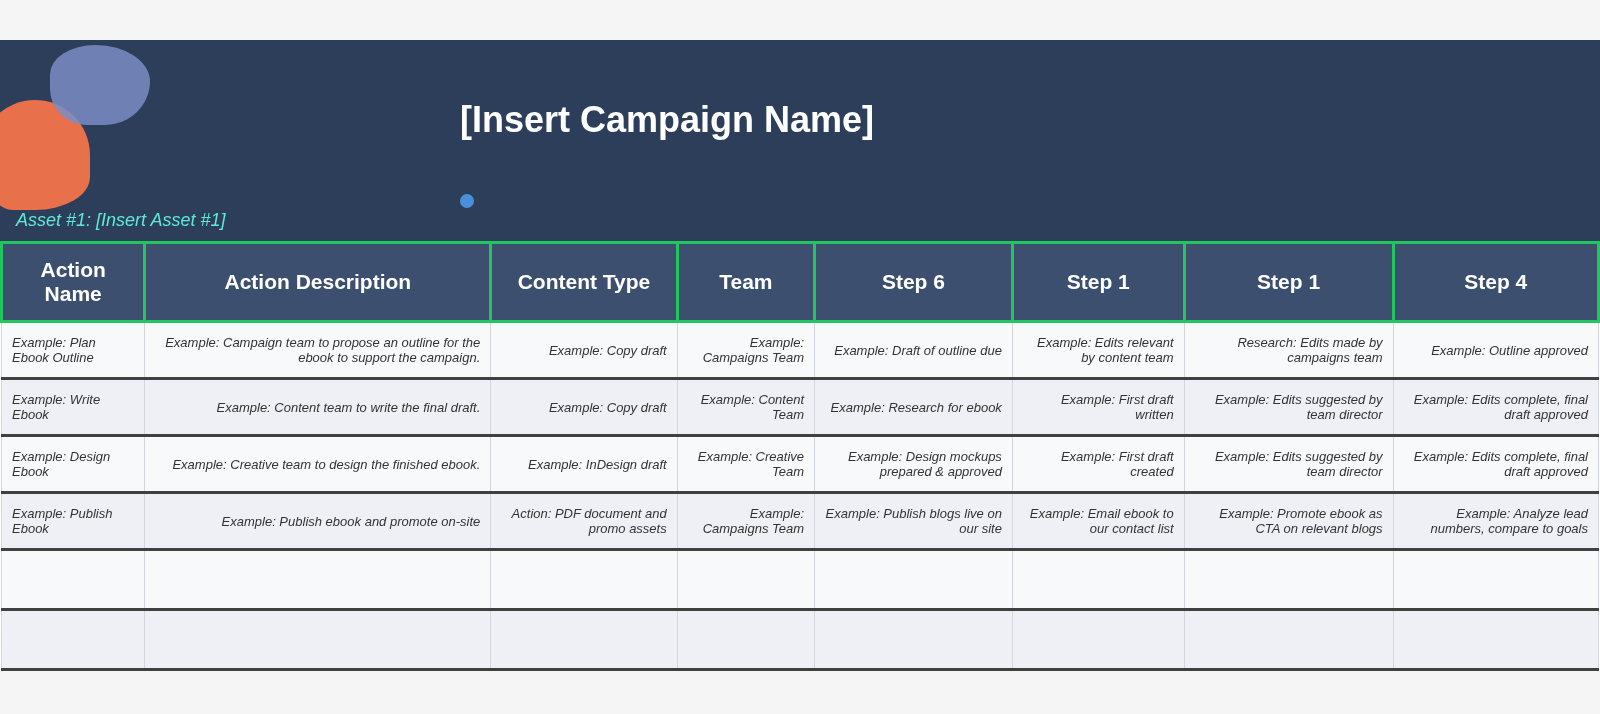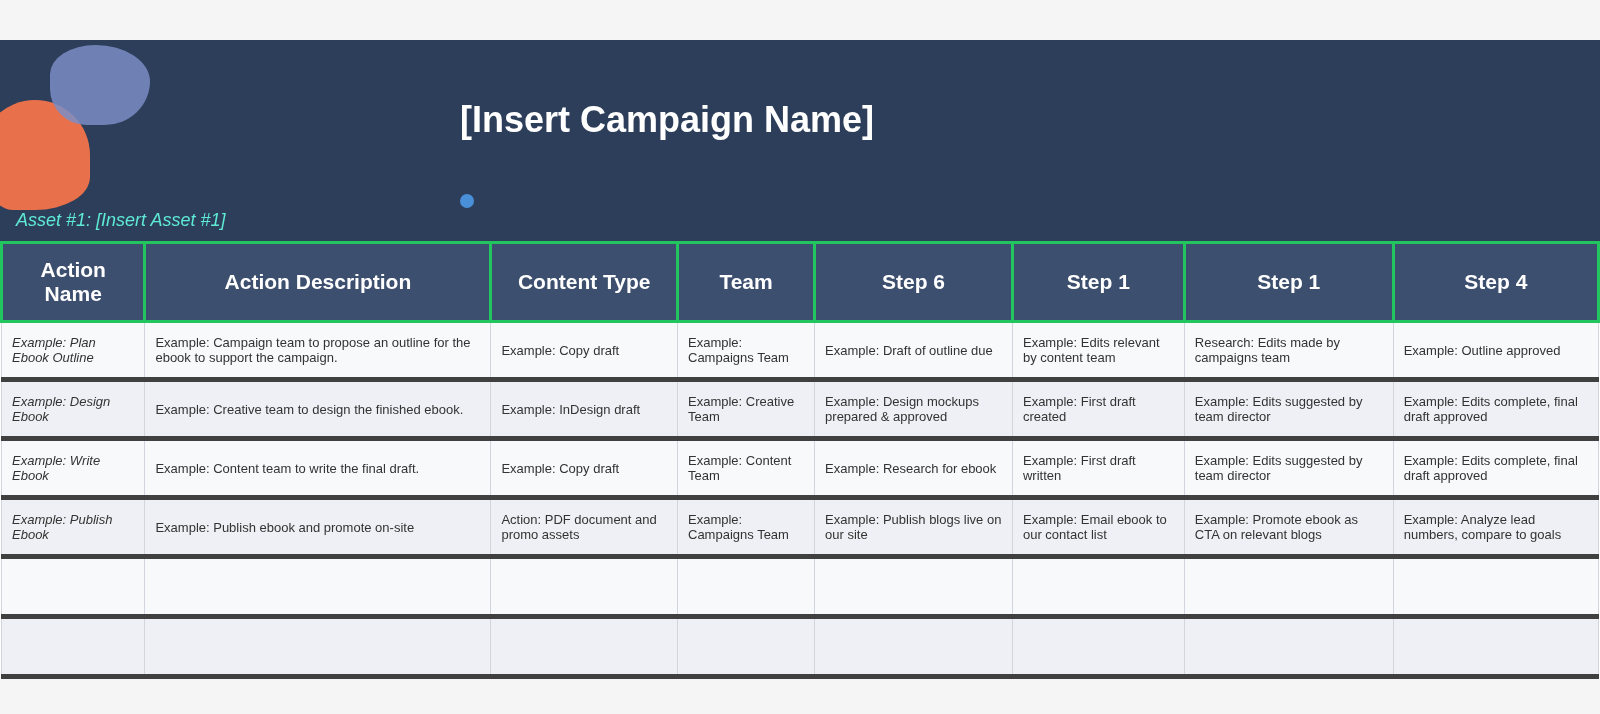--- a/index.html
+++ b/index.html
@@ -86,33 +86,34 @@
       padding: 14px 10px;
       font-size: 21px;
       font-weight: 600;
       text-align: center;
       border: 3px solid #22c55e;
     }
     thead th:first-child {
       text-align: center;
     }
     tbody tr {
-      border-bottom: 5px solid #404040;
+      border-bottom: 3px solid #404040;
     }
     tbody tr:nth-child(odd) {
       background: #f8f9fb;
     }
     tbody tr:nth-child(even) {
       background: #eef0f5;
     }
     tbody td {
       padding: 12px 10px;
       font-size: 13px;
+      font-style: italic;
       color: #333;
-      text-align: left;
+      text-align: right;
       border: 1px solid #d0d5de;
       vertical-align: middle;
     }
     tbody td:first-child {
       text-align: left;
       font-style: italic;
       font-weight: normal;
     }
     .empty-row td {
       height: 60px;
@@ -154,36 +155,36 @@
         <td>Example: Plan Ebook Outline</td>
         <td>Example: Campaign team to propose an outline for the ebook to support the campaign.</td>
         <td>Example: Copy draft</td>
         <td>Example: Campaigns Team</td>
         <td>Example: Draft of outline due</td>
         <td>Example: Edits relevant by content team</td>
         <td>Research: Edits made by campaigns team</td>
         <td>Example: Outline approved</td>
       </tr>
       <tr>
+        <td>Example: Write Ebook</td>
+        <td>Example: Content team to write the final draft.</td>
+        <td>Example: Copy draft</td>
+        <td>Example: Content Team</td>
+        <td>Example: Research for ebook</td>
+        <td>Example: First draft written</td>
+        <td>Example: Edits suggested by team director</td>
+        <td>Example: Edits complete, final draft approved</td>
+      </tr>
+      <tr>
         <td>Example: Design Ebook</td>
         <td>Example: Creative team to design the finished ebook.</td>
         <td>Example: InDesign draft</td>
         <td>Example: Creative Team</td>
         <td>Example: Design mockups prepared &amp; approved</td>
         <td>Example: First draft created</td>
-        <td>Example: Edits suggested by team director</td>
-        <td>Example: Edits complete, final draft approved</td>
-      </tr>
-      <tr>
-        <td>Example: Write Ebook</td>
-        <td>Example: Content team to write the final draft.</td>
-        <td>Example: Copy draft</td>
-        <td>Example: Content Team</td>
-        <td>Example: Research for ebook</td>
-        <td>Example: First draft written</td>
         <td>Example: Edits suggested by team director</td>
         <td>Example: Edits complete, final draft approved</td>
       </tr>
       <tr>
         <td>Example: Publish Ebook</td>
         <td>Example: Publish ebook and promote on-site</td>
         <td>Action: PDF document and promo assets</td>
         <td>Example: Campaigns Team</td>
         <td>Example: Publish blogs live on our site</td>
         <td>Example: Email ebook to our contact list</td>

